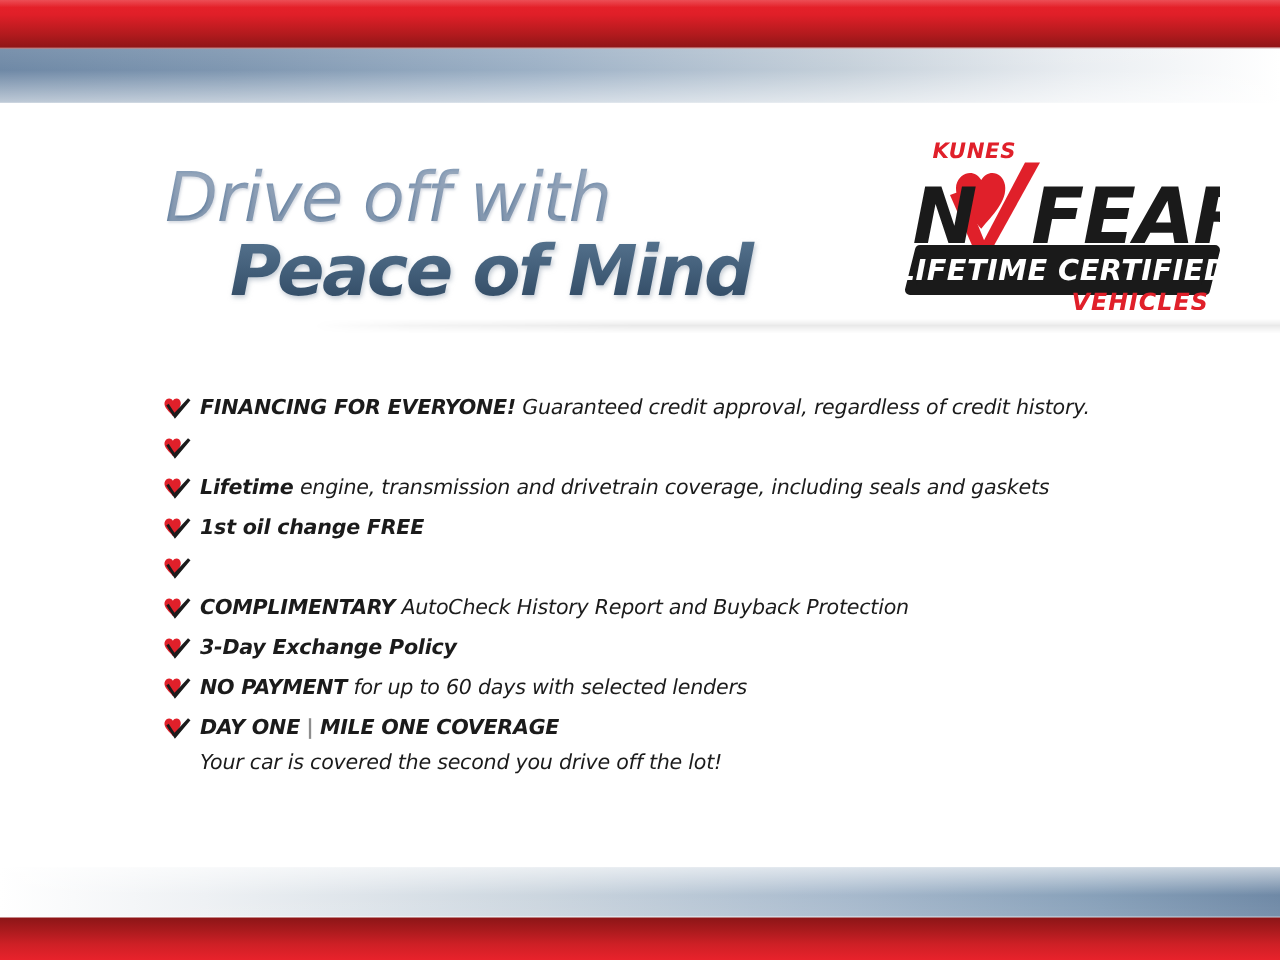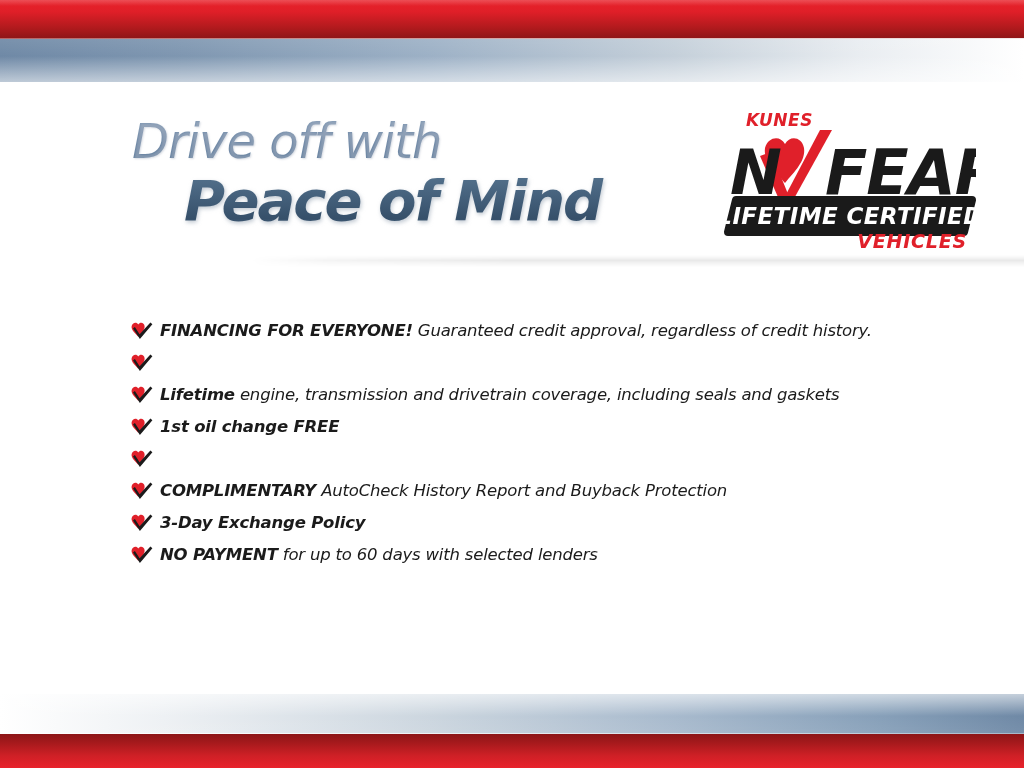--- a/index.html
+++ b/index.html
@@ -84,30 +84,31 @@
   .headline {
     position: absolute;
     left: 132px;
     top: 112px;
     width: 600px;
   }
   .headline-line1 {
     font-family: "DejaVu Sans", "Liberation Sans", sans-serif;
     font-style: italic;
     font-weight: normal;
-    font-size: 48px;
+    font-size: 55px;
     line-height: 58px;
     letter-spacing: -1px;
     color: #6d87a5;
     background: linear-gradient(to bottom, #8fa4bc 0%, #6d87a5 55%, #5d7b9a 100%);
     -webkit-background-clip: text;
     background-clip: text;
     -webkit-text-fill-color: transparent;
     text-shadow: 1px 1px 2px rgba(170,180,195,0.45);
     white-space: nowrap;
+    margin-top: 17px;
   }
   .headline-line2 {
     font-family: "DejaVu Sans", "Liberation Sans", sans-serif;
     font-style: italic;
     font-weight: bold;
     font-size: 56px;
     line-height: 70px;
     letter-spacing: -2px;
     margin-left: 52px;
     margin-top: -4px;
@@ -151,21 +152,21 @@
   .benefits {
     position: absolute;
     left: 130px;
     top: 310px;
     width: 820px;
   }
   .benefit-row {
     position: relative;
     height: 32px;
     display: flex;
-    align-items: flex-end;
+    align-items: center;
   }
 
   .heart-check {
     flex: 0 0 auto;
     width: 24px;
     height: 22px;
     margin-top: 1px;
     margin-right: 6px;
   }
   .heart-check svg { display: block; }
@@ -328,20 +329,36 @@
         <svg width="24" height="22" viewBox="0 0 24 22" xmlns="http://www.w3.org/2000/svg">
           <path d="M1.6 6.2 C2.3 2.6, 6.6 1.6, 8.3 4.6 C10.0 1.6, 14.3 2.6, 14.6 6.2 C15.0 10.1, 10.6 13.3, 8.2 16.8 C5.6 13.3, 1.0 10.1, 1.6 6.2 Z" fill="#e0202a"></path>
           <path d="M3.0 8.4 L4.9 6.9 L9.6 14.2 L20.4 2.6 L22.4 4.2 L9.9 18.9 Z" fill="#1b1b1b"></path>
         </svg>
       </span>
       <span class="benefit-text">
         <span class="b">NO PAYMENT</span><span class="n"> for up to 60 days with selected lenders</span>
       </span>
     </div>
 
+    <div>
+      <div class="benefit-row">
+        <span class="heart-check">
+          <svg width="24" height="22" viewBox="0 0 24 22" xmlns="http://www.w3.org/2000/svg">
+            <path d="M1.6 6.2 C2.3 2.6, 6.6 1.6, 8.3 4.6 C10.0 1.6, 14.3 2.6, 14.6 6.2 C15.0 10.1, 10.6 13.3, 8.2 16.8 C5.6 13.3, 1.0 10.1, 1.6 6.2 Z" fill="#e0202a"></path>
+            <path d="M3.0 8.4 L4.9 6.9 L9.6 14.2 L20.4 2.6 L22.4 4.2 L9.9 18.9 Z" fill="#1b1b1b"></path>
+          </svg>
+        </span>
+        <span class="benefit-text">
+          <span class="b">DAY ONE</span>
+          <span class="pipe">|</span>
+          <span class="b">MILE ONE COVERAGE</span>
+        </span>
+      </div>
+      <div class="benefit-sub">Your car is covered the second you drive off the lot!</div>
+    </div>
 
   </div>
 
   <div class="bot-blue"></div>
   <div class="bot-blue-fade"></div>
   <div class="bot-seam"></div>
   <div class="bot-red"></div>
 
 </div>
 

